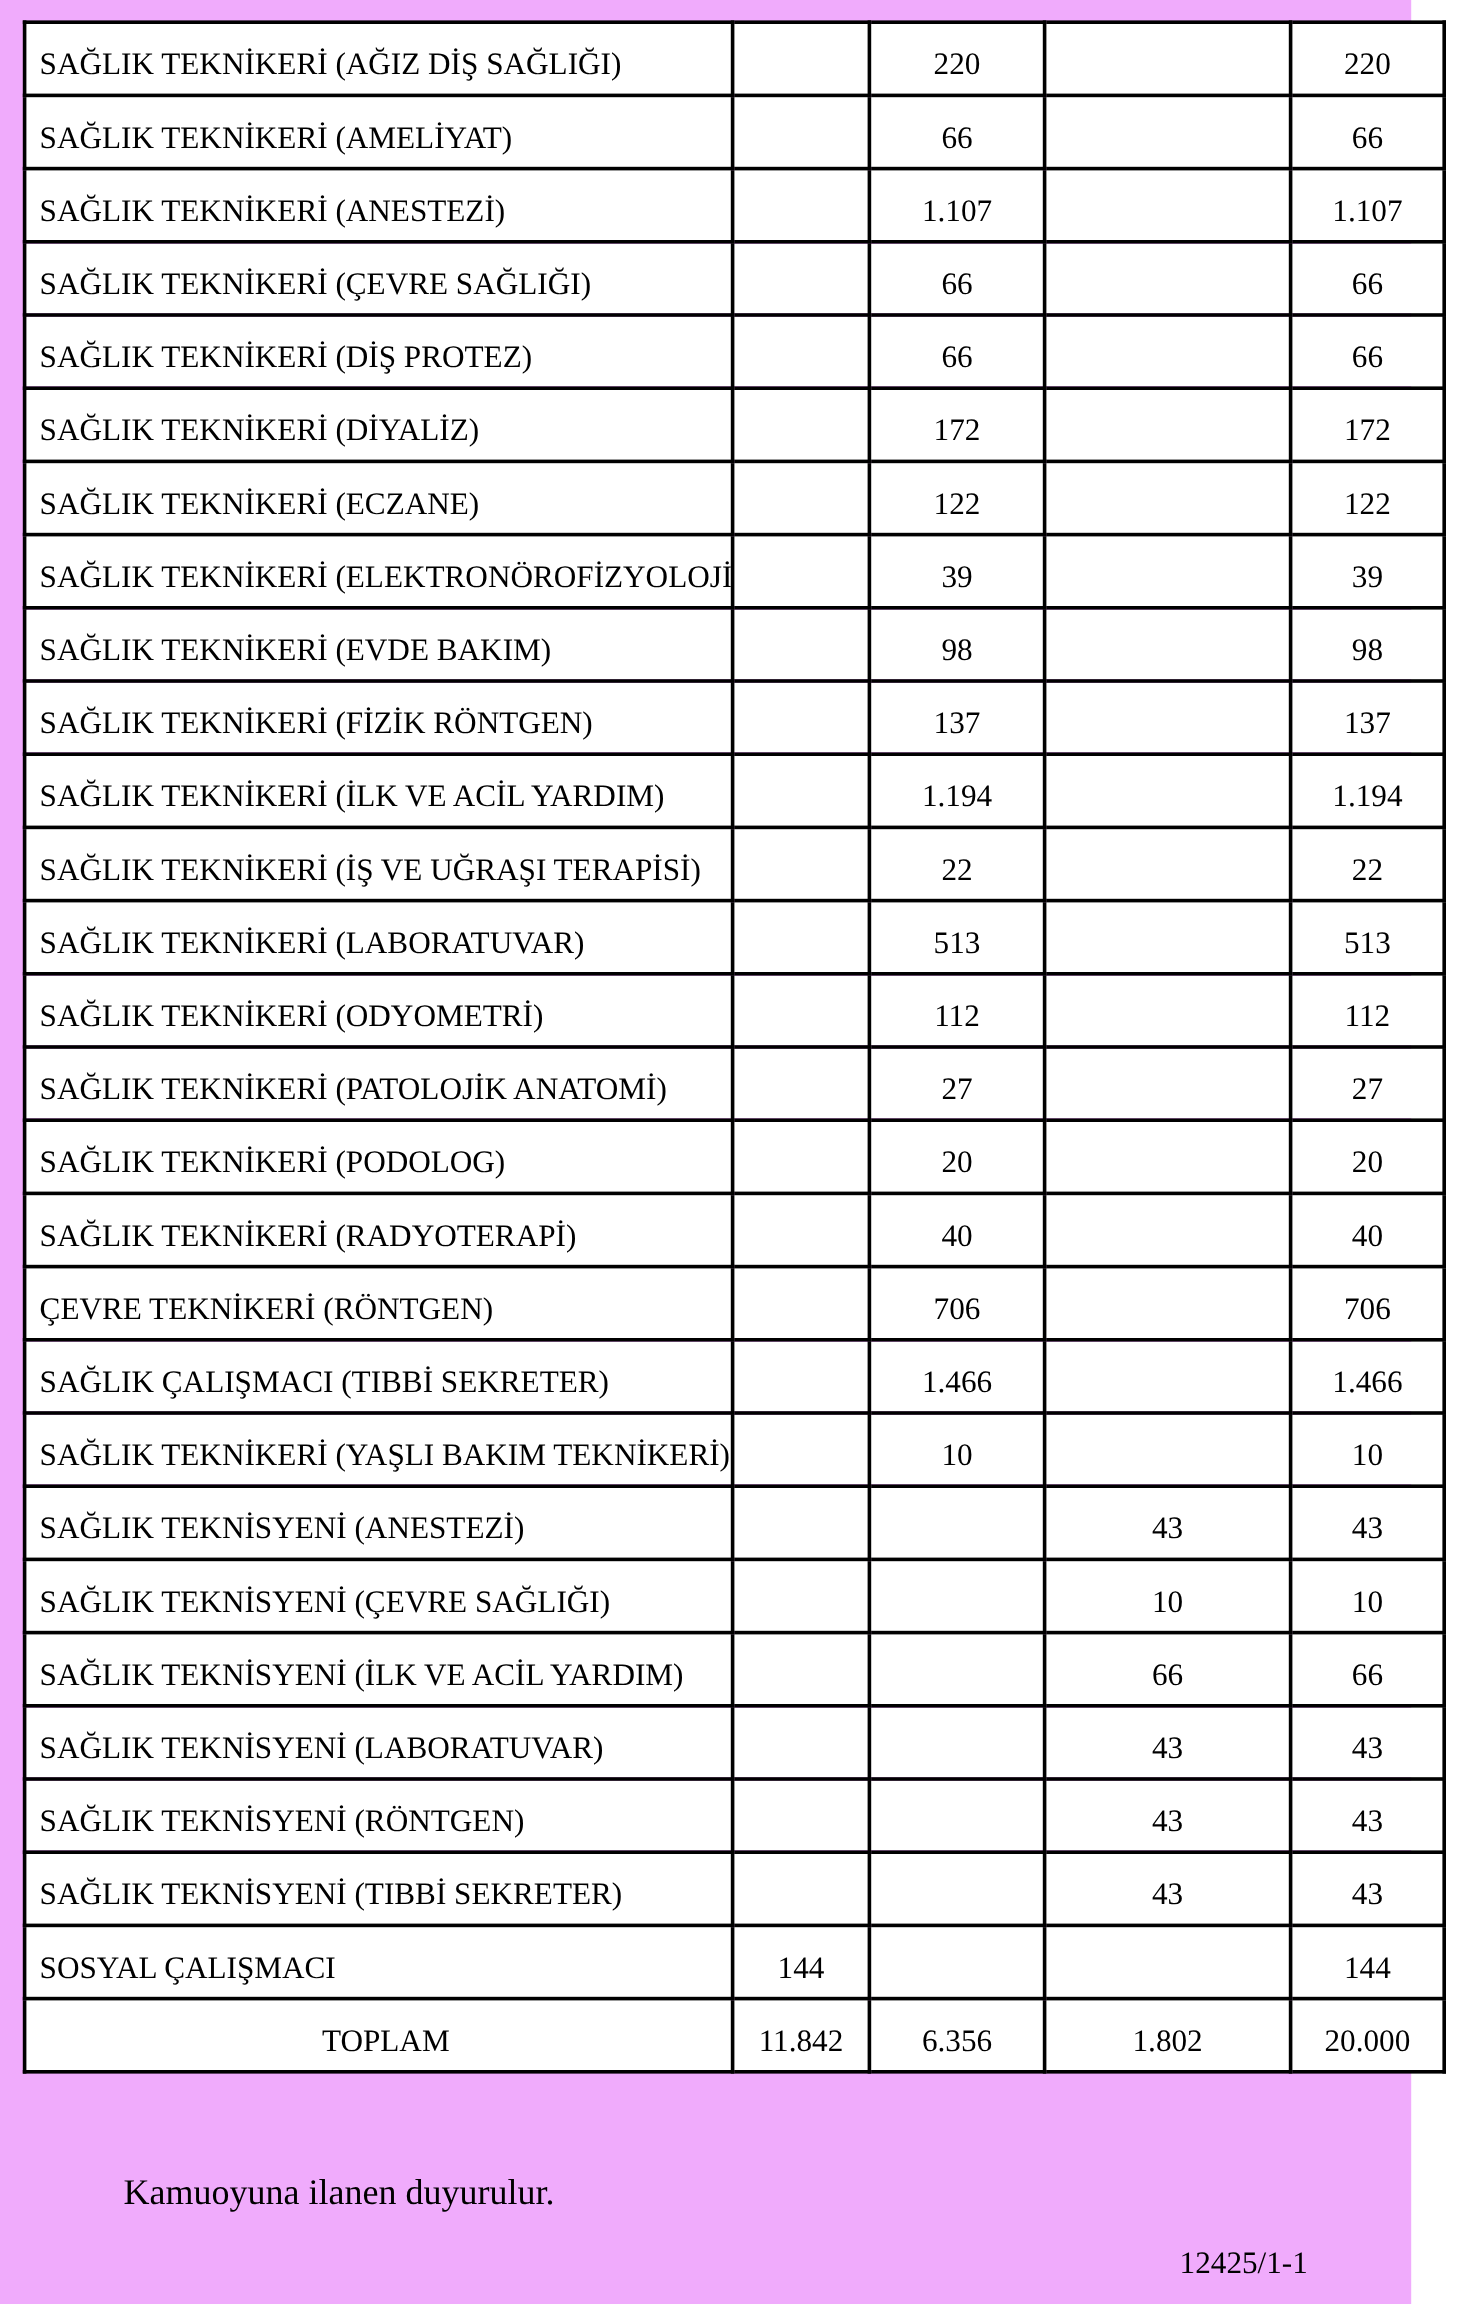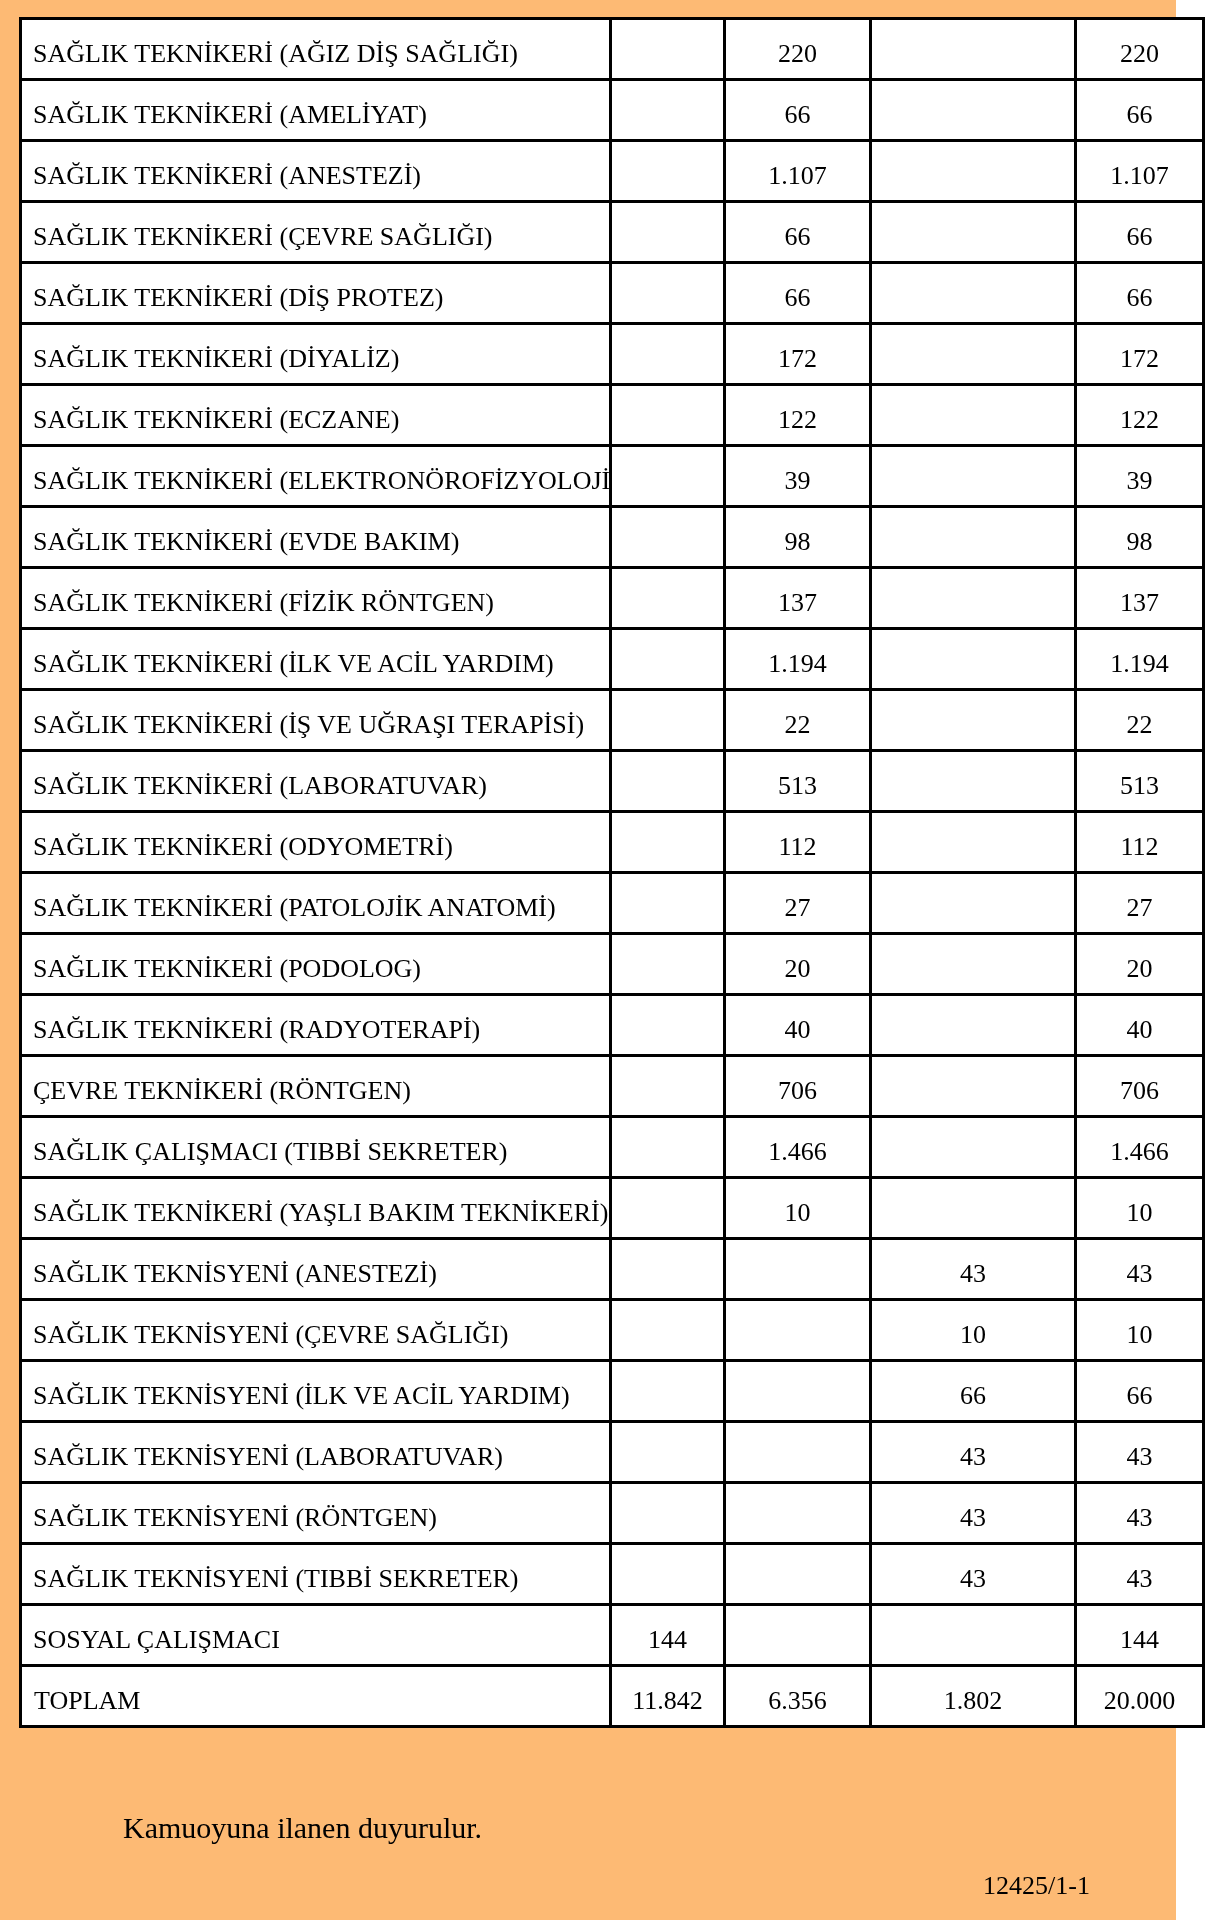--- a/index.html
+++ b/index.html
@@ -7,21 +7,21 @@
   body {
     width: 1220px; height: 1920px;
     font-family: "Liberation Serif", "DejaVu Serif", serif;
     color: #000000;
     position: relative;
     overflow: hidden;
   }
   .page {
     position: relative;
     width: 1176px; height: 1920px;
-    background: #fdba74;
+    background: #f0abfc;
   }
   table.quota-table {
     position: absolute;
     left: 19px; top: 17px;
     width: 1183px;
     border-collapse: collapse;
     table-layout: fixed;
   }
   table.quota-table td {
     border: 3px solid #000000;
@@ -36,28 +36,28 @@
   }
   td.label-cell {
     text-align: left;
     padding-left: 11px;
     font-size: 25.5px;
   }
   td.num-cell {
     text-align: center;
   }
   tr.total-row td.label-cell {
+    text-align: center;
     padding-left: 12px;
   }
   .footer-note {
     position: absolute;
     left: 103px; top: 1811px;
     font-size: 30px;
     white-space: nowrap;
-    margin-left: 20px;
   }
   .ref-number {
     position: absolute;
     left: 983px; top: 1871px;
     font-size: 26px;
     white-space: nowrap;
   }
 </style>
 </head>
 <body style="background: rgb(255, 255, 255); color: rgb(0, 0, 0);">

